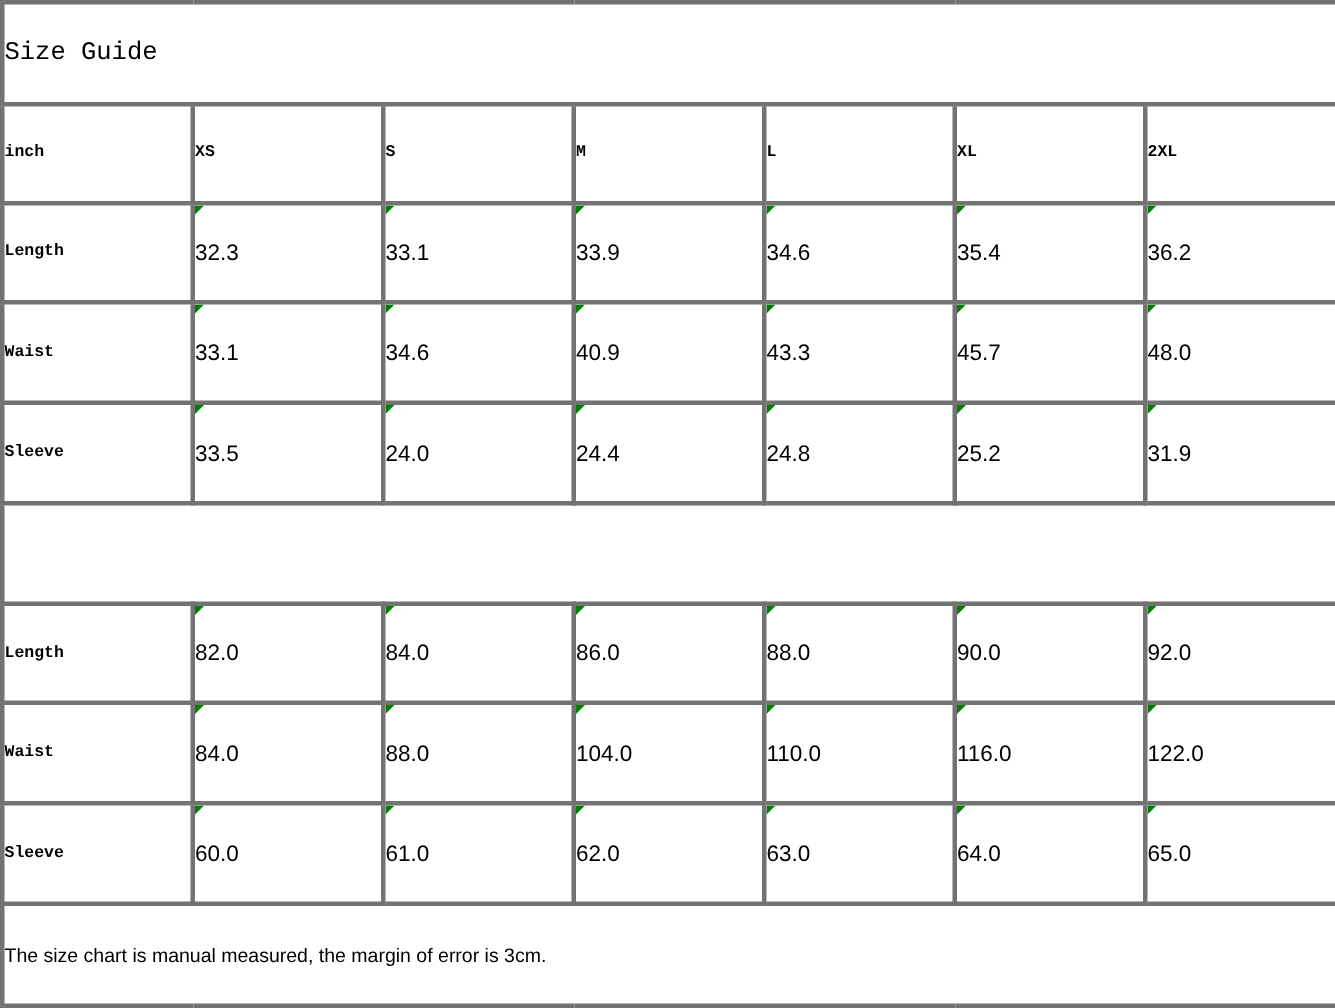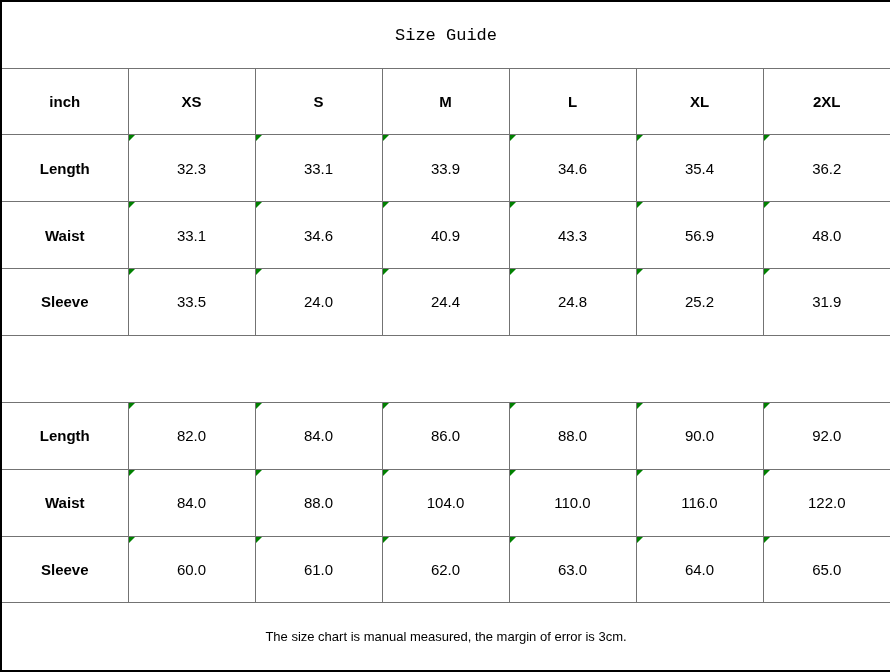--- a/index.html
+++ b/index.html
@@ -12,41 +12,41 @@
     color: #000000;
   }
   table.size-table {
     width: 890px;
     height: 672px;
     border-collapse: collapse;
     table-layout: fixed;
     border: 2px solid #000000;
   }
   table.size-table td, table.size-table th {
-    border: 1px solid #737373;
-    text-align: center;
+    border: 3px solid #737373;
+    text-align: left;
     vertical-align: middle;
     padding: 0;
     overflow: hidden;
   }
   tr.r-title  { height: 62px; }
   tr.r-head   { height: 60px; }
   tr.r-data   { height: 61px; }
   tr.r-spacer { height: 61px; }
   tr.r-footer { height: 62px; }
   td.title-cell {
     font-family: "Liberation Mono", "DejaVu Sans Mono", monospace;
     font-size: 17px;
     font-weight: 400;
     letter-spacing: 0px;
   }
   th.unit-cell, th.size-cell, th.label-cell {
-    font-size: 15px;
+    font-size: 11px;
     font-weight: 700;
-    font-family: Liberation Sans, sans-serif;
+    font-family: Liberation Mono, monospace;
   }
   td.value-cell {
     position: relative;
     font-size: 15px;
     font-weight: 400;
     margin-left: 37px;
   }
   td.footer-cell {
     font-family: Liberation Sans, sans-serif;
     font-size: 13px;
@@ -101,21 +101,21 @@
       <td class="value-cell"><span class="flag" style="border-top-color: rgb(0, 128, 0);"></span><span>35.4</span></td>
       <td class="value-cell"><span class="flag" style="border-top-color: rgb(0, 128, 0);"></span><span>36.2</span></td>
     </tr>
 
     <tr class="r-data">
       <th class="label-cell">Waist</th>
       <td class="value-cell"><span class="flag" style="border-top-color: rgb(0, 128, 0);"></span><span>33.1</span></td>
       <td class="value-cell"><span class="flag" style="border-top-color: rgb(0, 128, 0);"></span><span>34.6</span></td>
       <td class="value-cell"><span class="flag" style="border-top-color: rgb(0, 128, 0);"></span><span>40.9</span></td>
       <td class="value-cell"><span class="flag" style="border-top-color: rgb(0, 128, 0);"></span><span>43.3</span></td>
-      <td class="value-cell"><span class="flag" style="border-top-color: rgb(0, 128, 0);"></span><span>56.9</span></td>
+      <td class="value-cell"><span class="flag" style="border-top-color: rgb(0, 128, 0);"></span><span>45.7</span></td>
       <td class="value-cell"><span class="flag" style="border-top-color: rgb(0, 128, 0);"></span><span>48.0</span></td>
     </tr>
 
     <tr class="r-data">
       <th class="label-cell">Sleeve</th>
       <td class="value-cell"><span class="flag" style="border-top-color: rgb(0, 128, 0);"></span><span>33.5</span></td>
       <td class="value-cell"><span class="flag" style="border-top-color: rgb(0, 128, 0);"></span><span>24.0</span></td>
       <td class="value-cell"><span class="flag" style="border-top-color: rgb(0, 128, 0);"></span><span>24.4</span></td>
       <td class="value-cell"><span class="flag" style="border-top-color: rgb(0, 128, 0);"></span><span>24.8</span></td>
       <td class="value-cell"><span class="flag" style="border-top-color: rgb(0, 128, 0);"></span><span>25.2</span></td>

